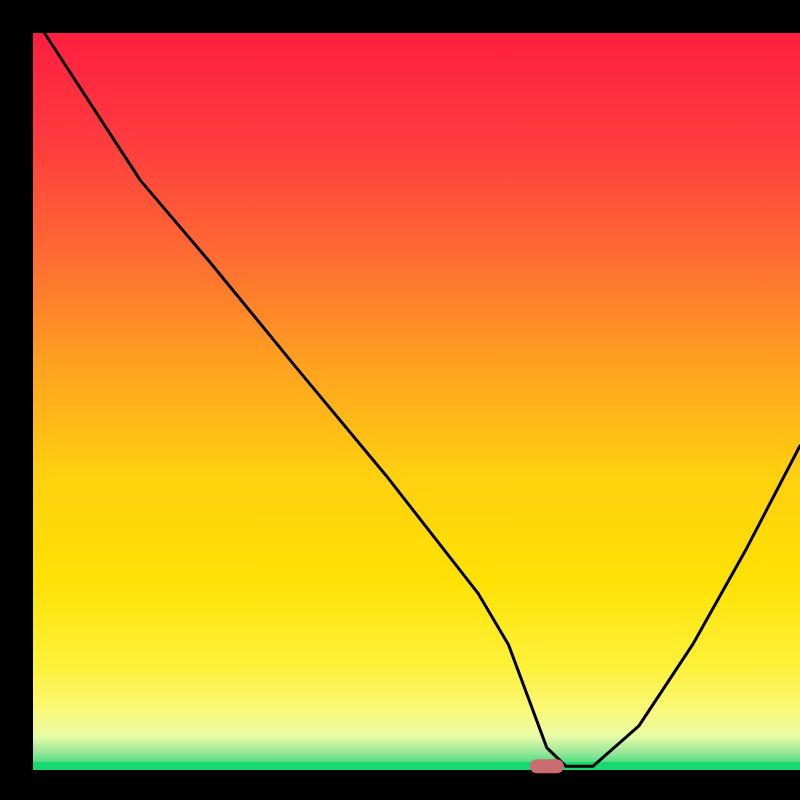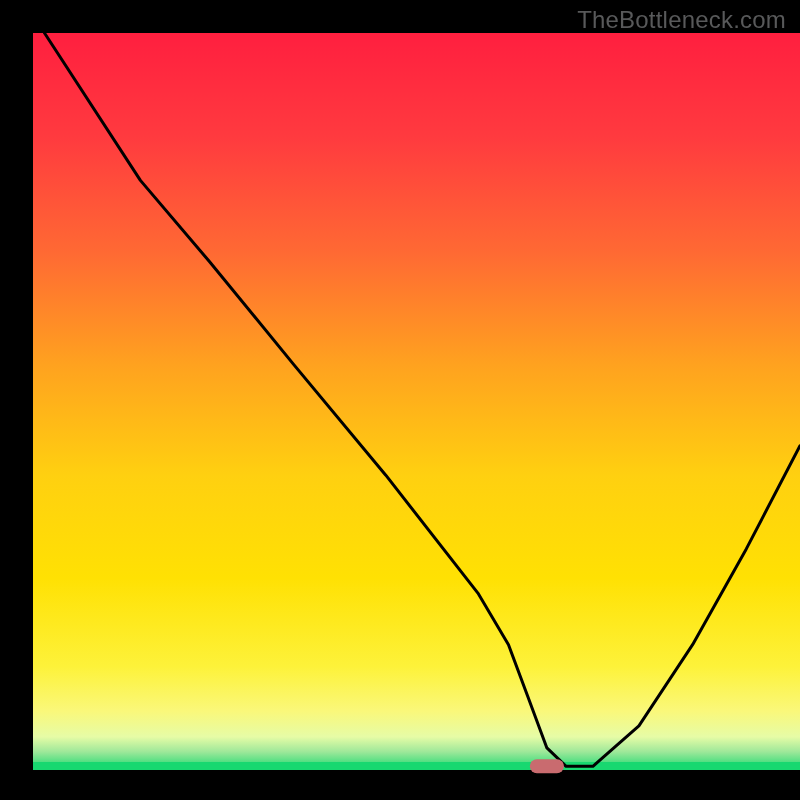--- a/index.html
+++ b/index.html
@@ -40,21 +40,20 @@
     stroke-linecap: round;
   }
   .marker {
     fill: #c96b6f;
   }
 </style>
 </head>
 <body>
 
 <div class="stage">
-  <div class="watermark">TheBottleneck.com</div>
   <svg id="chart-svg" width="800" height="800">
       <defs>
         <linearGradient id="bg-grad" x1="0" y1="0" x2="0" y2="1">
           <stop offset="0%" stop-color="#ff1f3f"></stop>
           <stop offset="14.000000000000002%" stop-color="#ff3a3f"></stop>
           <stop offset="30%" stop-color="#ff6a33"></stop>
           <stop offset="45%" stop-color="#ffa21f"></stop>
           <stop offset="60%" stop-color="#ffd010"></stop>
           <stop offset="74%" stop-color="#ffe103"></stop>
           <stop offset="86%" stop-color="#fdf23a"></stop>

